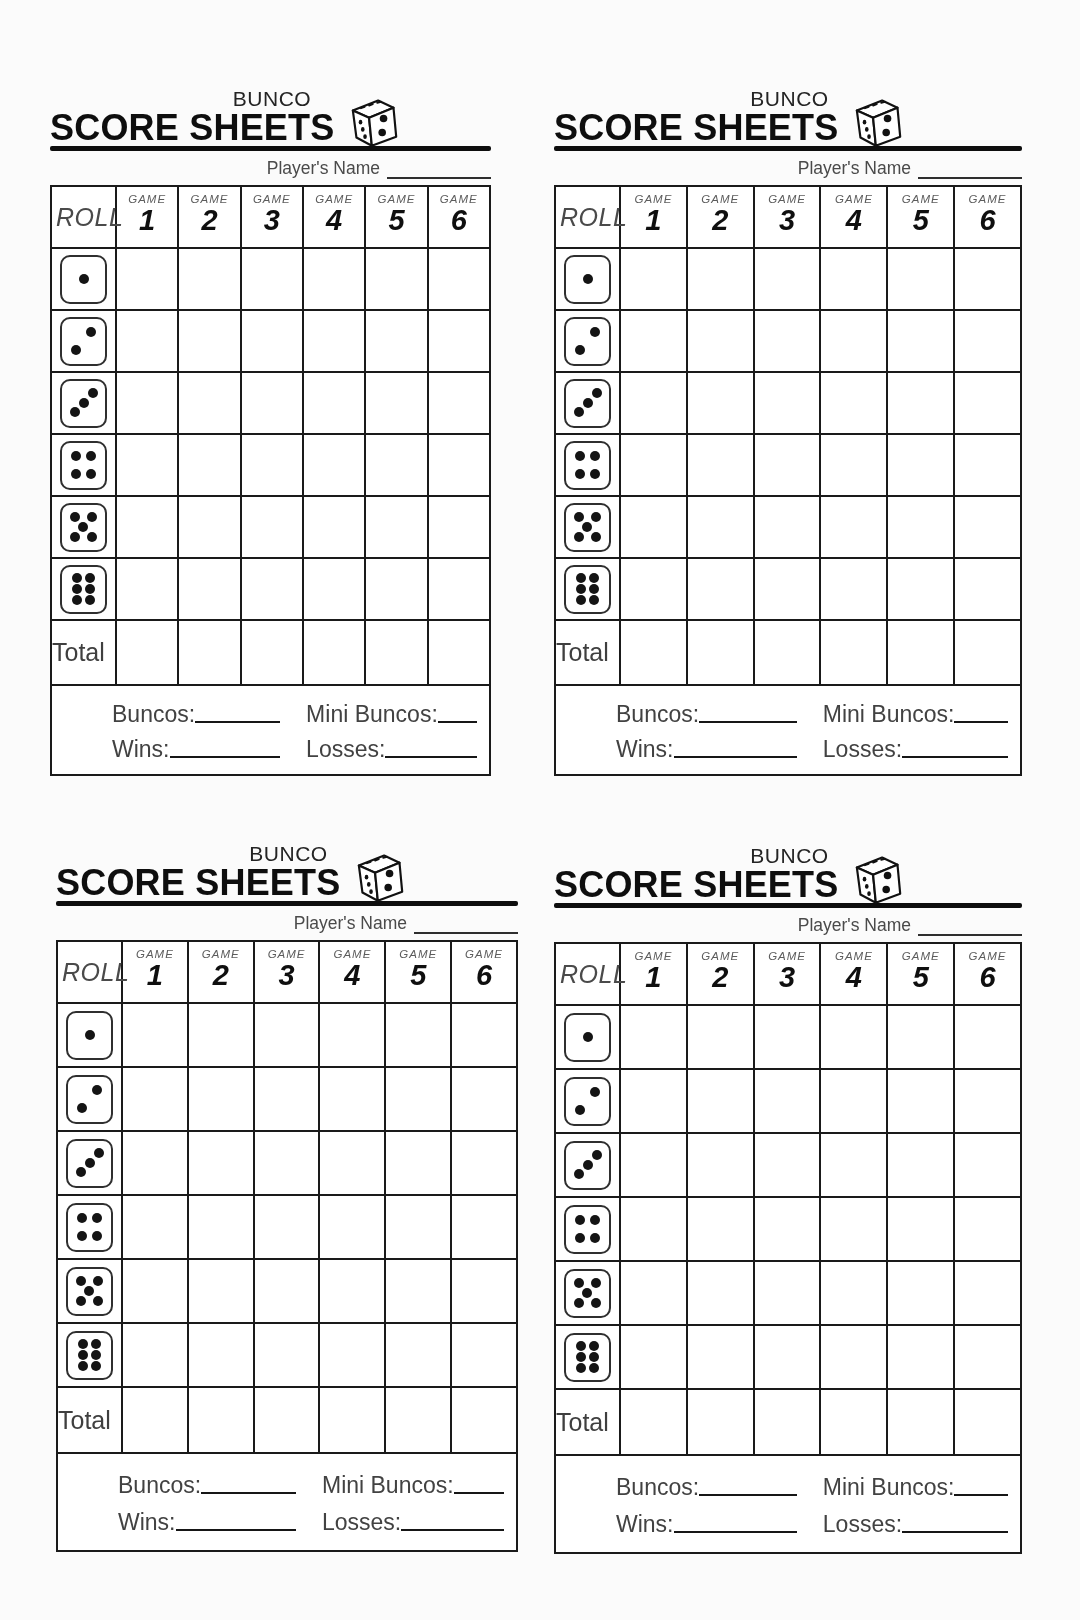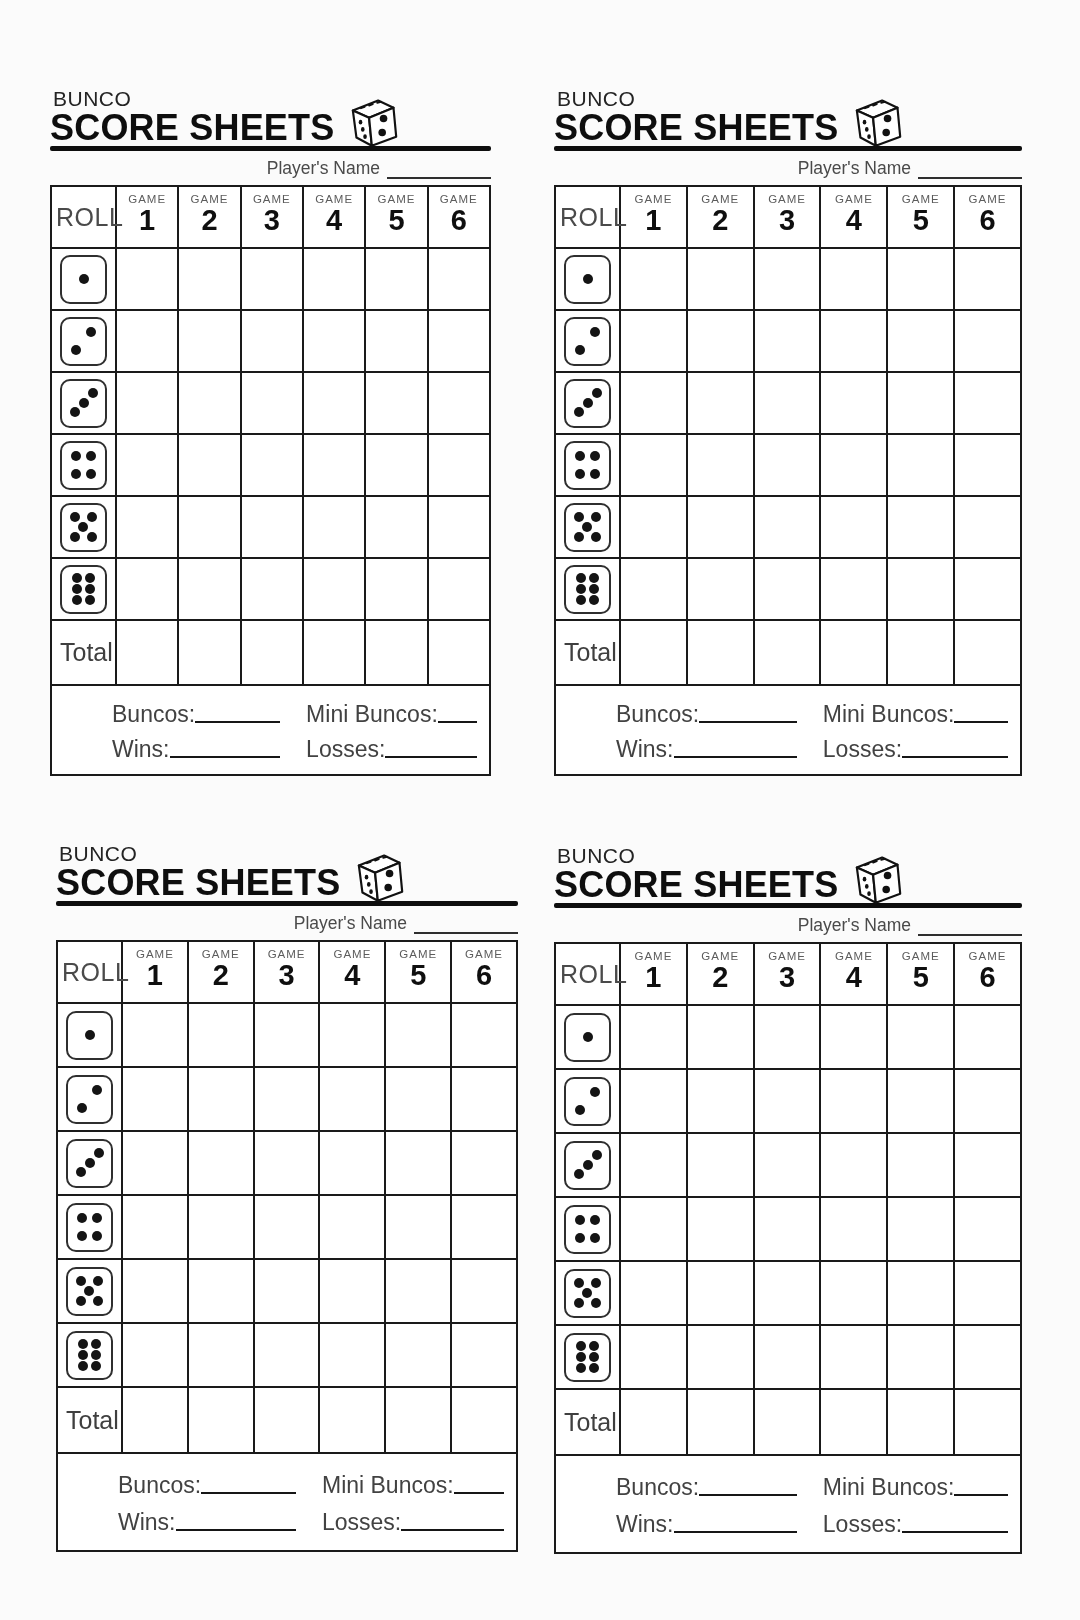--- a/index.html
+++ b/index.html
@@ -1,20 +1,20 @@
 <!DOCTYPE html>
 <html><head>
 <meta charset="utf-8">
 <style>
   * { margin:0; padding:0; box-sizing:border-box; }
   html,body { background:#fbfbfb; }
   body { font-family:"Liberation Sans", sans-serif; color:#141414; }
   #page { position:relative; width:1080px; height:1620px; background:#fbfbfb; overflow:hidden; }
 
-  .sheet { position:absolute; }
+  .sheet { position:absolute;text-align:center; }
   .sheet.pos-1 { left:50px;  top:88px;  width:441px; }
   .sheet.pos-2 { left:554px; top:88px;  width:468px; }
   .sheet.pos-3 { left:56px;  top:843px; width:462px; }
   .sheet.pos-4 { left:554px; top:845px; width:468px; }
 
   .brand { font-size:21px; line-height:21px; color:#242424; letter-spacing:.5px; margin-left:3px; }
   .title-row { display:flex; align-items:flex-end; height:36px; margin-top:0; }
   .title { font-size:36px; line-height:34px; font-weight:800; letter-spacing:.2px; color:#0e0e0e; white-space:nowrap; }
   .die-icon { width:56px; height:54px; margin-left:8px; margin-bottom:-6px; position:relative; z-index:2; flex:0 0 auto; }
   .title-rule { height:5px; background:#0e0e0e; border-radius:2px; margin-top:1px; }
@@ -23,36 +23,36 @@
                 font-size:17.5px; color:#4a4a4a; }
   .player-line { width:104px; margin-left:7px; border-bottom:2px solid #2e2e2e; height:20px; }
 
   .stable { margin-top:6px; border:2.5px solid #1a1a1a; background:#ffffff; }
   .trow { display:flex; border-bottom:2.5px solid #1a1a1a; }
   .trow:last-child { border-bottom:none; }
   .cell { flex:1 1 0; border-right:2.5px solid #1a1a1a; min-width:0; }
   .cell:last-child { border-right:none; }
   .roll-cell, .die-cell, .total-cell { flex:0 0 65px; }
 
-  .thead { height:62px; }
+  .thead { height:62px;font-style:italic; }
   .roll-cell { display:flex; align-items:center; padding-left:4px; font-size:25px; letter-spacing:.5px; color:#4a4a4a; }
   .head-cell { display:flex; flex-direction:column; align-items:center; padding-top:6px; }
   .game-word { font-size:11.5px; letter-spacing:1px; color:#5c5c5c; }
   .game-num  { font-size:29px; font-weight:800; color:#0f0f0f; line-height:1.05; }
 
   .drow { height:62px; }
   .tall .drow { height:64px; }
   .die-cell { display:flex; align-items:center; justify-content:center; }
   .die { position:relative; width:47px; height:49px; background:#fff; border:2px solid #2f2f2f; border-radius:10px; }
   .pip { position:absolute; width:10px; height:10px; background:#141414; border-radius:50%; transform:translate(-50%,-50%); }
   .score-cell { background:#fff; }
 
   .total-row { height:63px; }
   .tall .total-row { height:64px; }
-  .total-cell { display:flex; align-items:center; padding-left:8px; font-size:25px; color:#3f3f3f; }
+  .total-cell { display:flex; align-items:center; font-size:25px; color:#3f3f3f; }
 
   .tally { border:2.5px solid #1a1a1a; border-top:none; background:#fff; height:90px;
            padding:15px 12px 12px 12px; display:flex; flex-direction:column; justify-content:space-between; }
   .tall .tally { height:98px; padding-top:18px; padding-bottom:15px; }
   .frow { display:flex; font-size:23px; color:#424242; line-height:26px; }
   .fgroup1 { flex:0 0 47%; display:flex;margin-left:48px; }
   .fgroup2 { flex:1 1 0; display:flex; }
   .flabel { white-space:nowrap; }
   .fline { flex:1 1 0; border-bottom:2.5px solid #161616; margin-bottom:4px; }
   .fgroup1 .fline { margin-right:26px; }

